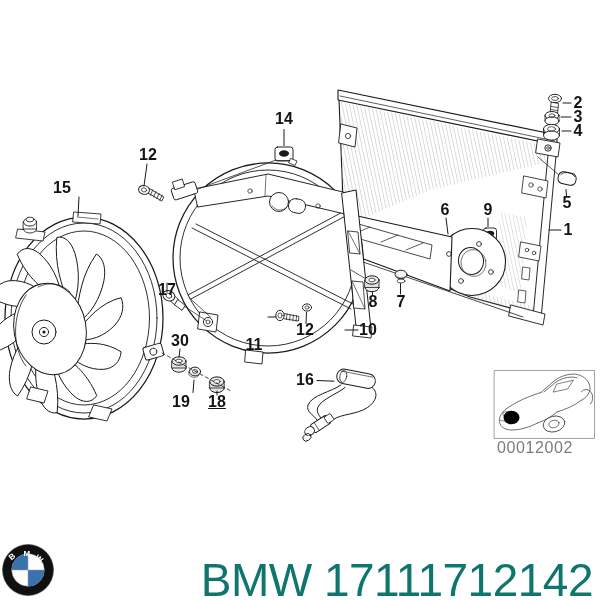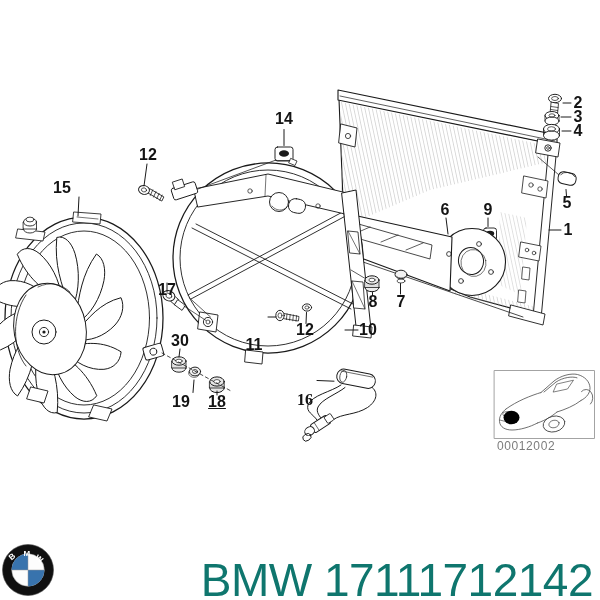--- a/index.html
+++ b/index.html
@@ -1,21 +1,21 @@
 <!DOCTYPE html>
 <html><head>
 <meta charset="utf-8">
 <style>
   html,body{margin:0;padding:0;background:#ffffff;}
   .stage{position:relative;width:600px;height:600px;background:#ffffff;overflow:hidden;
          font-family:"Liberation Sans", sans-serif;}
   .stage svg{position:absolute;left:0;top:0;}
   .callout{position:absolute;transform:translate(-50%,-50%);font-weight:bold;
            font-size:16px;color:#141414;letter-spacing:0;line-height:1;white-space:nowrap;}
-  .thumb-code{position:absolute;left:497px;top:440px;font-size:12px;letter-spacing:0.6px;
+  .thumb-code{position:absolute;left:497px;top:440px;font-size:16px;letter-spacing:0.6px;
               color:#7c7c7c;line-height:1;text-align:right;}
   .part-number{position:absolute;top:557px;right:7px;font-size:46px;letter-spacing:-0.5px;
                color:#0f766e;line-height:1;white-space:nowrap;}
 </style>
 </head>
 <body>
 
 <div class="stage">
 
   <svg width="600" height="600" viewBox="0 0 600 600">
@@ -284,21 +284,21 @@
       <div class="callout" style="left: 445px; top: 210px;">6</div>
       <div class="callout" style="left: 401px; top: 302px;">7</div>
       <div class="callout" style="left: 373px; top: 302px;">8</div>
       <div class="callout" style="left: 488px; top: 210px;">9</div>
       <div class="callout" style="left: 368px; top: 330px;">10</div>
       <div class="callout" style="left: 254px; top: 317px; margin-top: 28px;">11</div>
       <div class="callout" style="left: 305px; top: 330px;">12</div>
       <div class="callout" style="left: 148px; top: 155px;">12</div>
       <div class="callout" style="left: 284px; top: 119px;">14</div>
       <div class="callout" style="left: 62px; top: 188px;">15</div>
-      <div class="callout" style="left: 305px; top: 400px; font-family: Liberation Serif, serif;">16</div>
+      <div class="callout" style="left: 305px; top: 380px;">16</div>
       <div class="callout" style="left: 167px; top: 290px;">17</div>
       <div class="callout" style="left: 217px; top: 402px; text-decoration: underline;">18</div>
       <div class="callout" style="left: 181px; top: 402px;">19</div>
       <div class="callout" style="left: 180px; top: 341px;">30</div>
     </div>
 
   <div class="thumb-code">00012002</div>
 
   <svg width="52" height="53" viewBox="0 0 52 53" style="left:2px;top:543px;">
     <circle cx="26" cy="27" r="25.5" fill="#101010" stroke="#4a4a4a" stroke-width="0.6"></circle>

